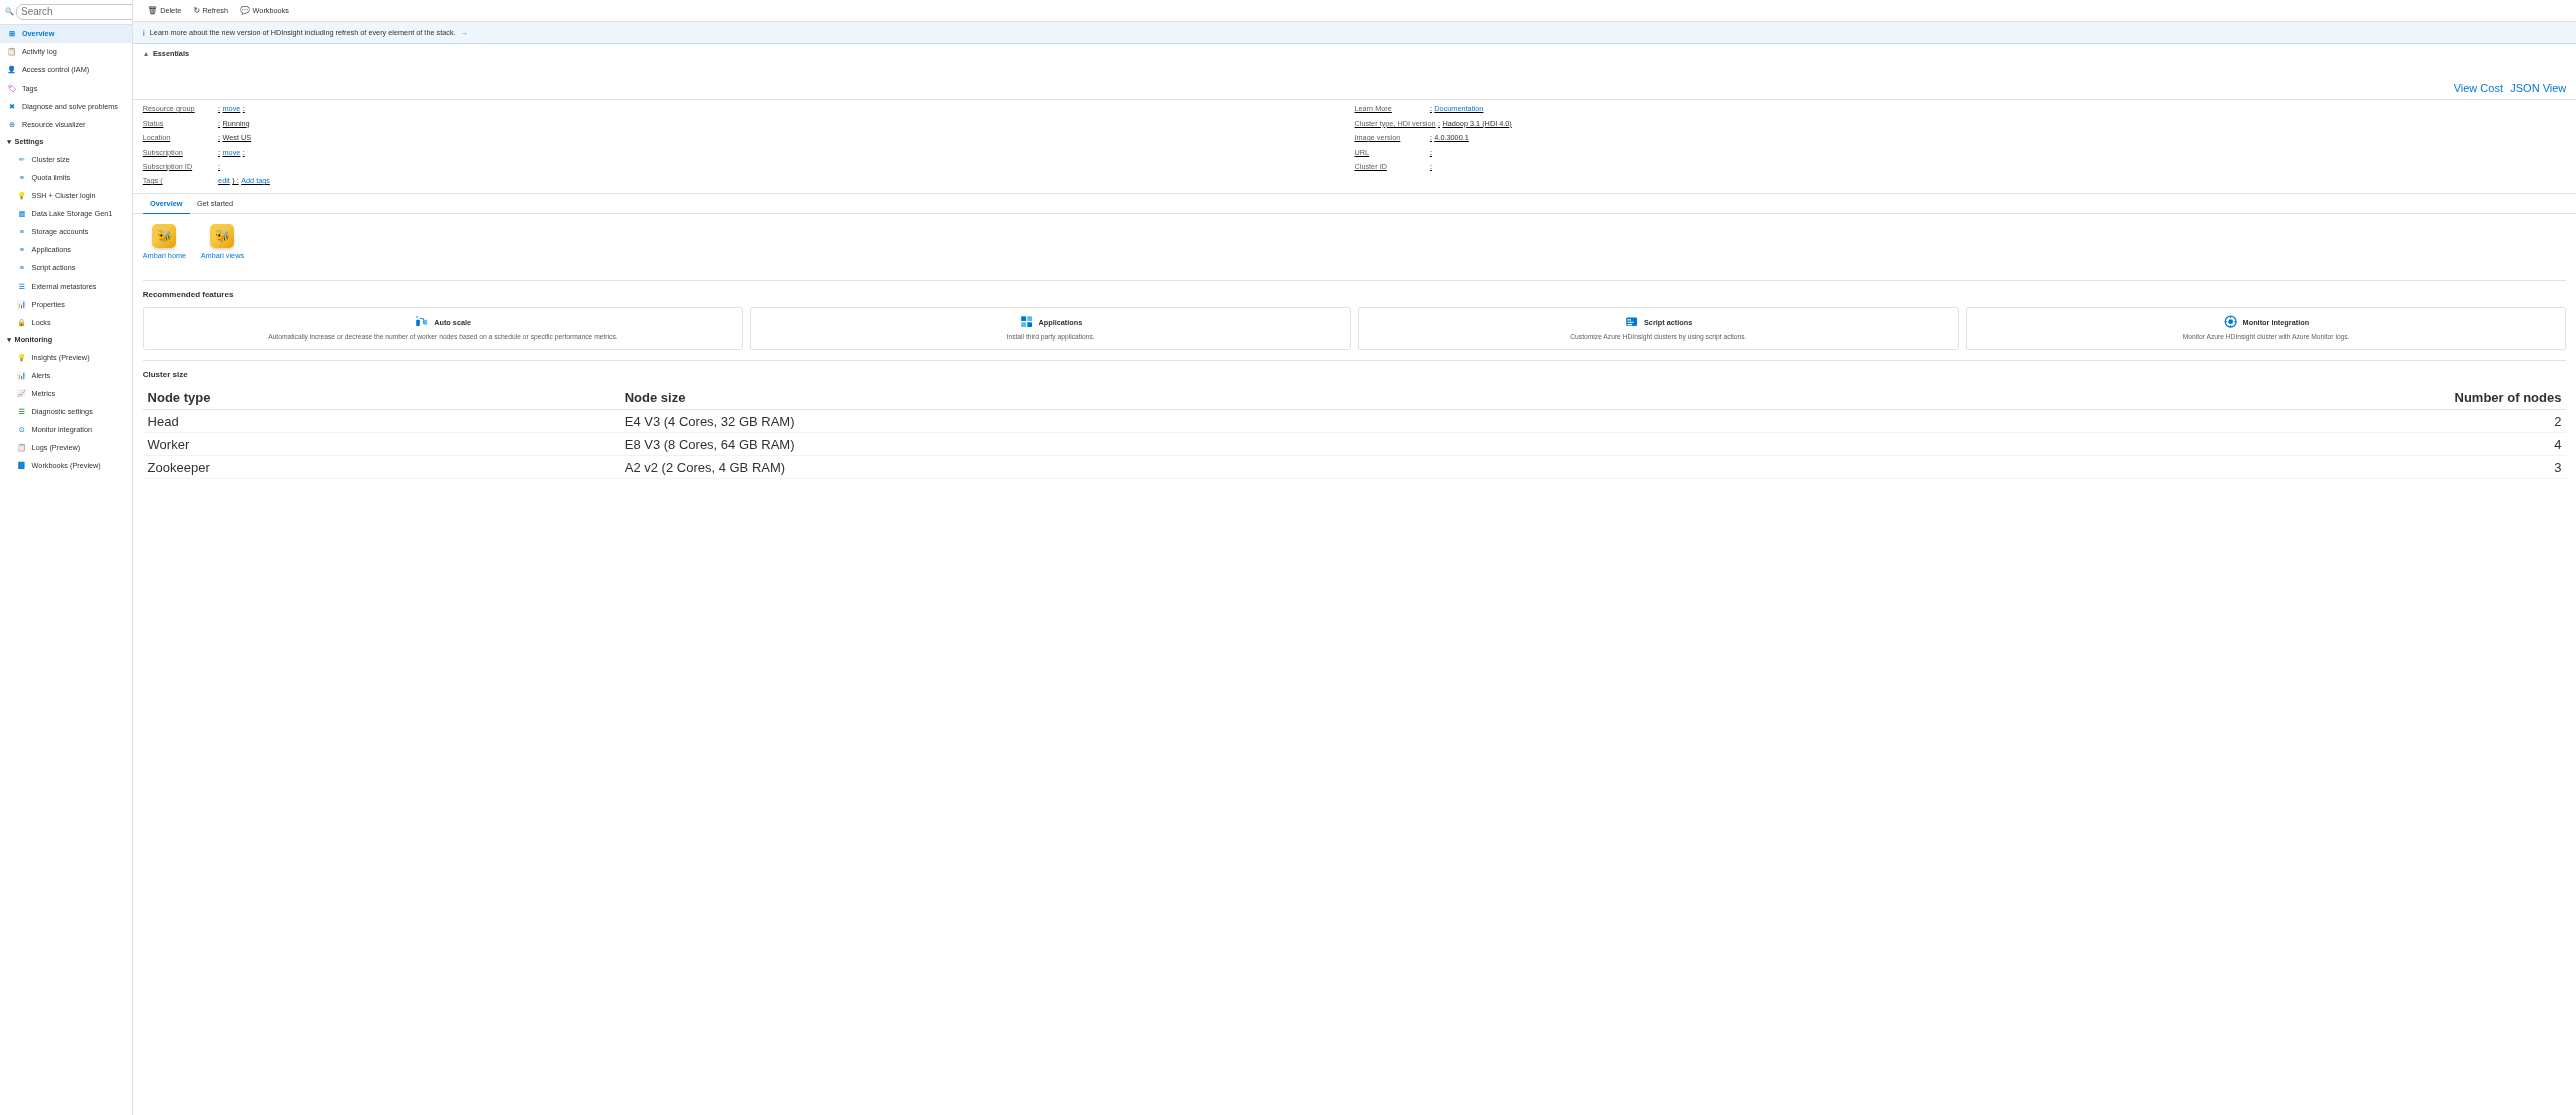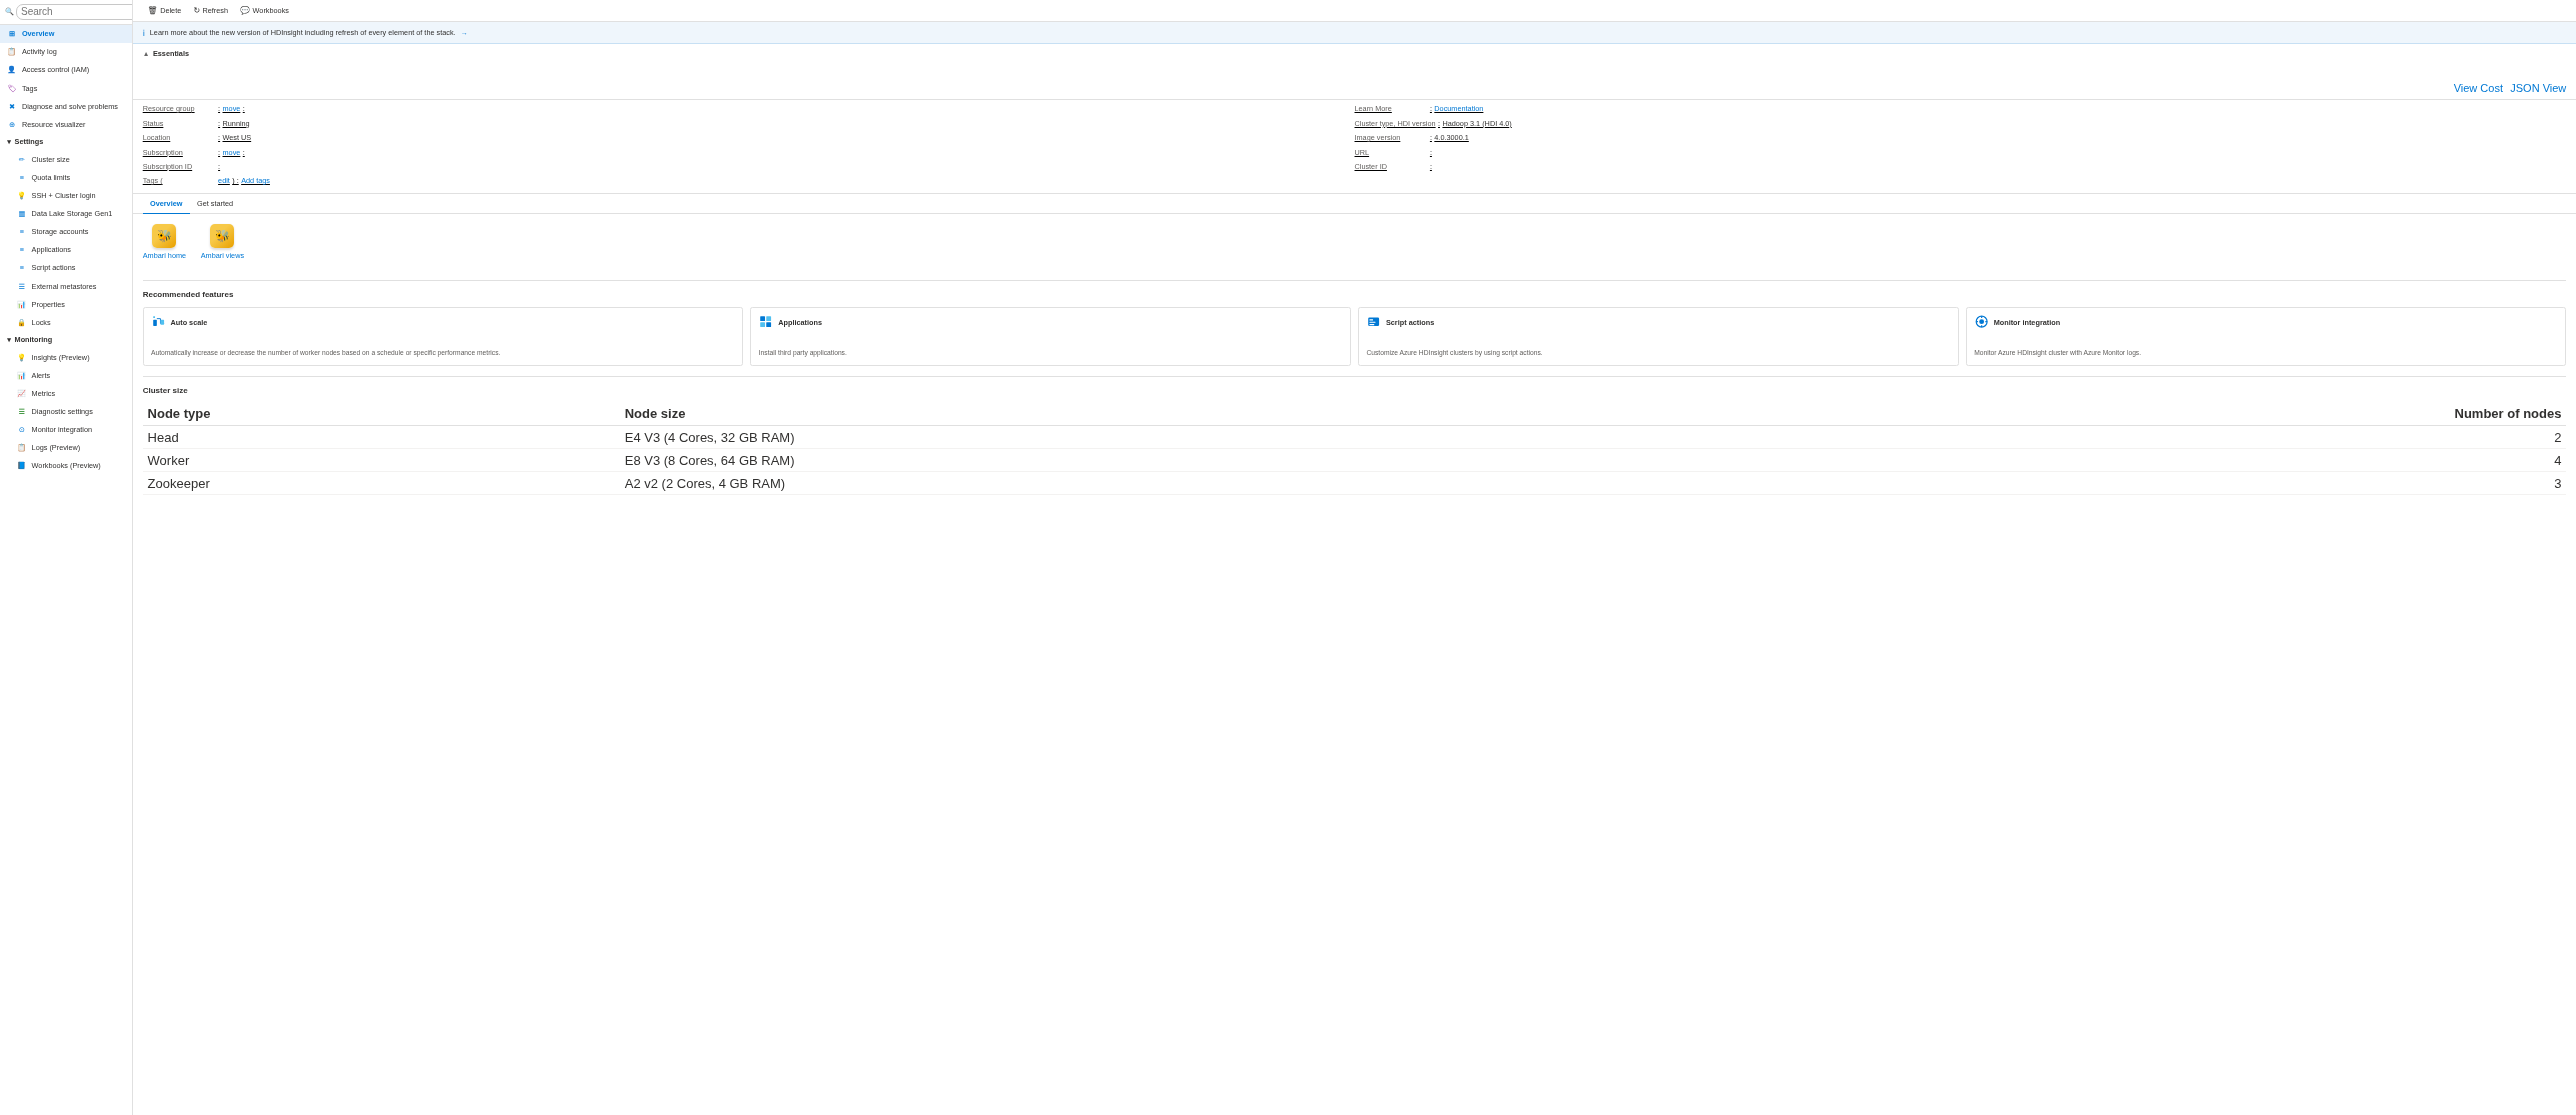--- a/index.html
+++ b/index.html
@@ -199,21 +199,22 @@
       gap: 7.3px;
     }
     .feature-card {
       border: 0.6px solid #e0e0e0;
       border-radius: 2.4px;
       padding: 7.3px;
       flex: 1;
       cursor: pointer;
       display: flex;
       flex-direction: column;
-      gap: 19px;
+      gap: 3px;
+      align-items: center;
     }
     .feature-header {
       display: flex;
       align-items: center;
       gap: 4.9px;
       font-size: 7.3px;
       font-weight: 600;
       color: #323130;
     }
     .feature-icon {

